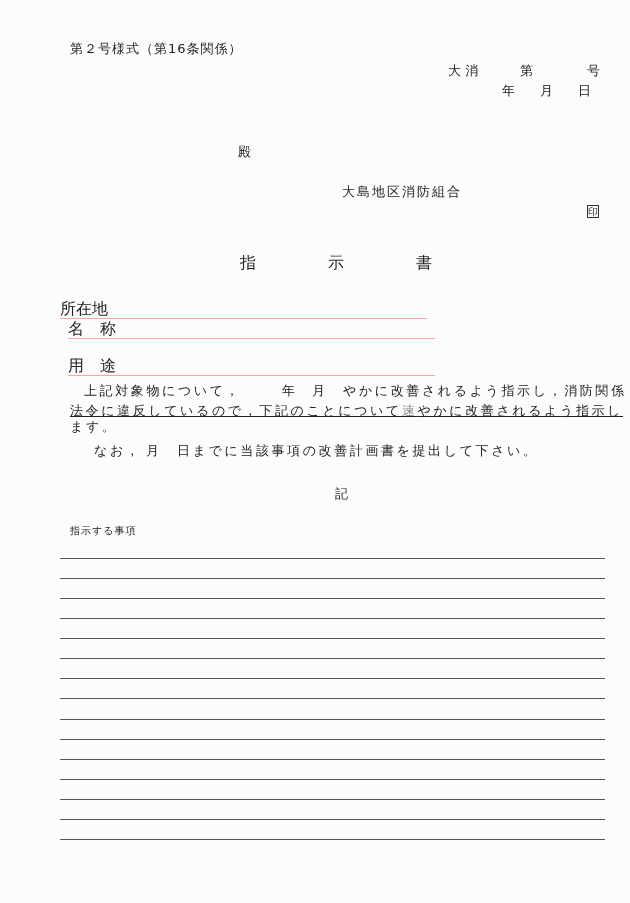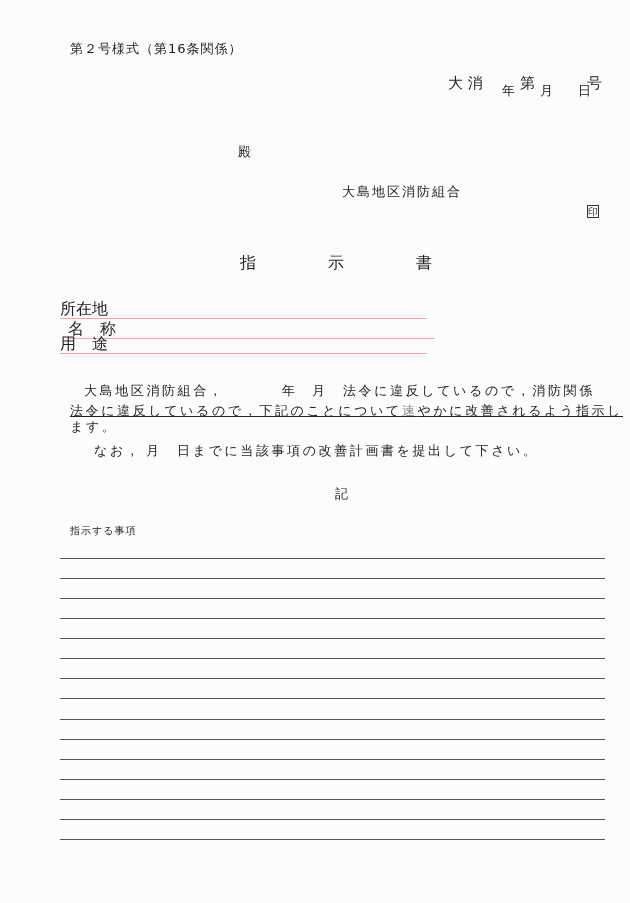--- a/index.html
+++ b/index.html
@@ -11,21 +11,21 @@
       width: 630px;
       height: 903px;
       position: relative;
       overflow: hidden;
       font-family: "DejaVu Sans", "Liberation Sans", sans-serif;
       color: #222222;
       font-size: 13px;
     }
     .abs { position: absolute; white-space: nowrap; line-height: 1; margin-left: 10px; }
     .form-number { left: 60px; top: 42px; font-size: 13px; letter-spacing: 1px; }
-    .ref-row { top: 76px; font-size: 15px; }
+    .ref-row { top: 64px; font-size: 13px; }
     .date-row { top: 84px; font-size: 13px; }
     .addressee { left: 228px; top: 145px; font-size: 13px; }
     .issuer { left: 332px; top: 185px; font-size: 13px; letter-spacing: 2px; }
     .seal {
       left: 577px; top: 205px; font-size: 10px;
       border: 1px solid #333; width: 10px; height: 11px;
       display: flex; align-items: center; justify-content: center;
       line-height: 1; color: #333;
     }
     .title-char { top: 255px; font-size: 16px; }
@@ -71,28 +71,28 @@
 <div class="abs title-char" style="left:230px;">指</div>
 <div class="abs title-char" style="left:318px;">示</div>
 <div class="abs title-char" style="left:406px;">書</div>
 
 <div class="field-row" style="top:300px;">
   <span>所在地</span>
 </div>
 <div class="field-row" style="top:320px;margin-left:8px;">
   <span>名　称</span>
 </div>
-<div class="field-row" style="top:335px;">
+<div class="field-row" style="top:357px;margin-left:8px;">
   <span>用　途</span>
 </div>
 
-<div class="abs body-line" style="top:384px; left:74px;">大島地区消防組合，</div>
+<div class="abs body-line" style="top:384px; left:74px;">上記対象物について，</div>
 <div class="abs body-line" style="top:384px; left:272px;">年</div>
 <div class="abs body-line" style="top:384px; left:302px;">月</div>
-<div class="abs body-line" style="top:384px; left:333px;">法令に違反しているので，消防関係</div>
+<div class="abs body-line" style="top:384px; left:333px;">やかに改善されるよう指示し，消防関係</div>
 
 <div class="abs body-line" style="top:404px;text-decoration:underline;">
   <span>法令に違反しているので，下記のことについて</span><span class="hl-gray">速</span><span>やかに改善されるよう指示し</span>
 </div>
 
 <div class="abs body-line" style="top:420px;">ます。</div>
 
 <div class="abs body-line" style="top:444px; left:84px;">なお，</div>
 <div class="abs body-line" style="top:444px; left:136px;">月</div>
 <div class="abs body-line" style="top:444px; left:167px;">日までに当該事項の改善計画書を提出して下さい。</div>

